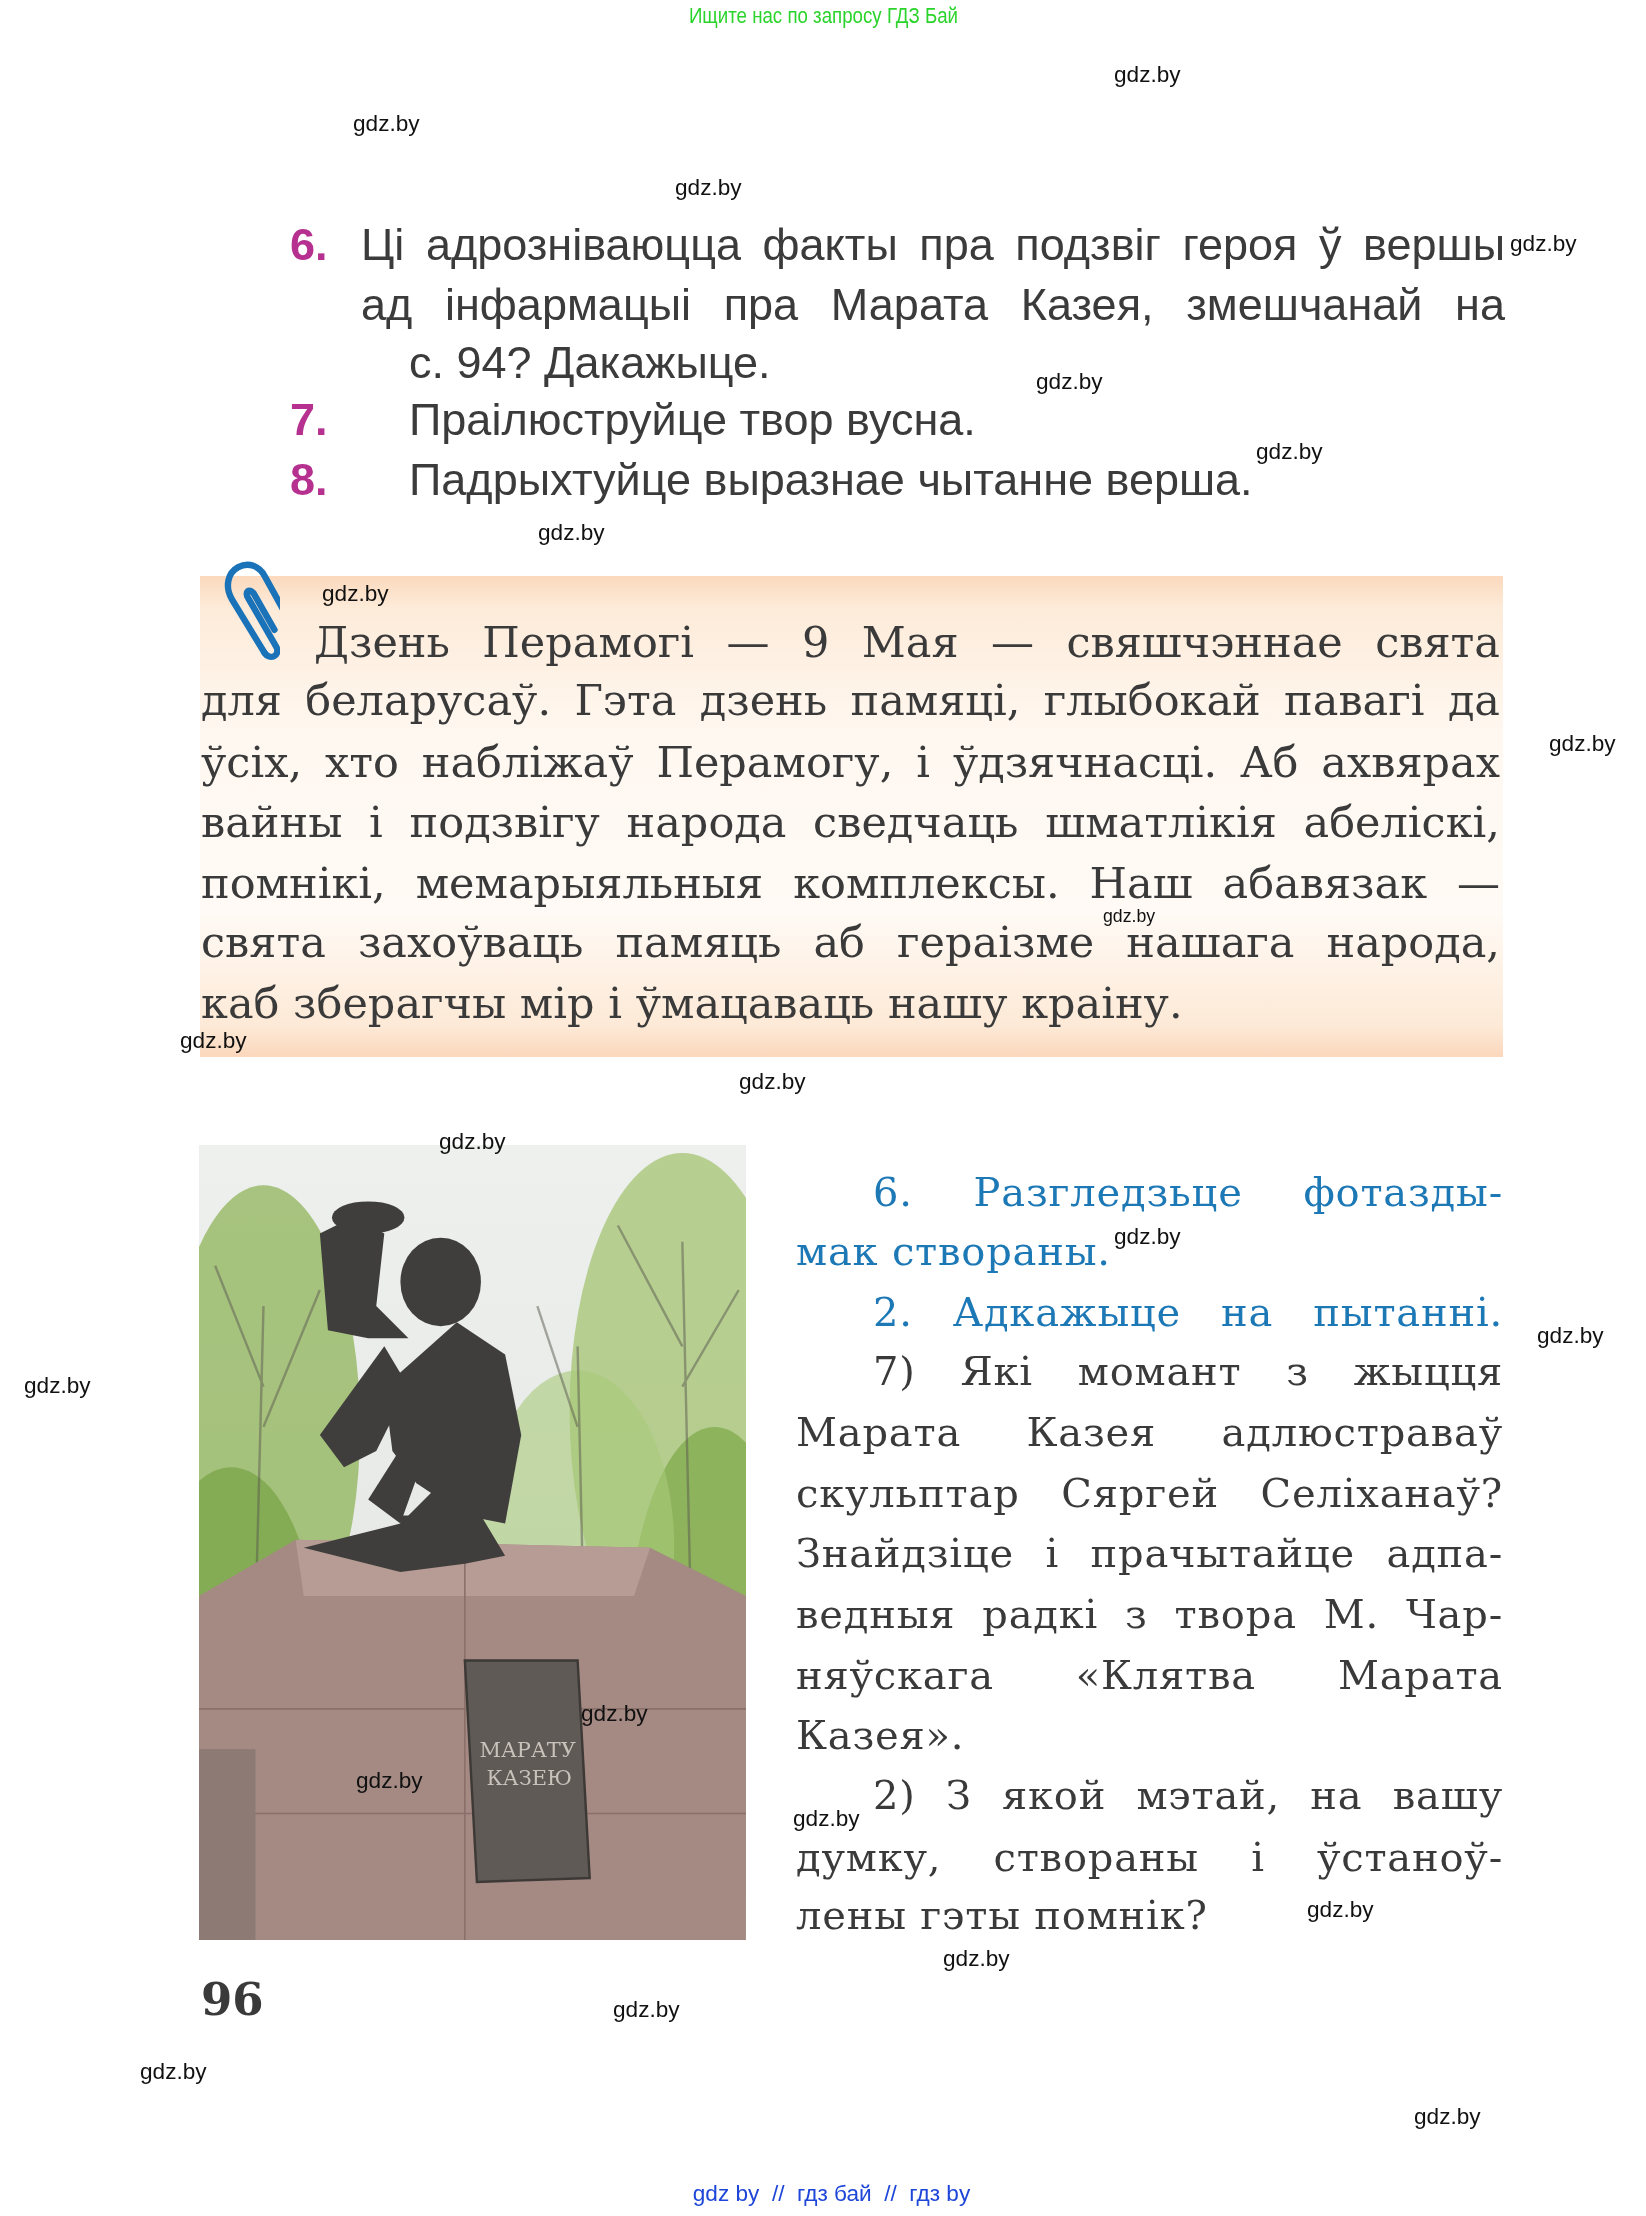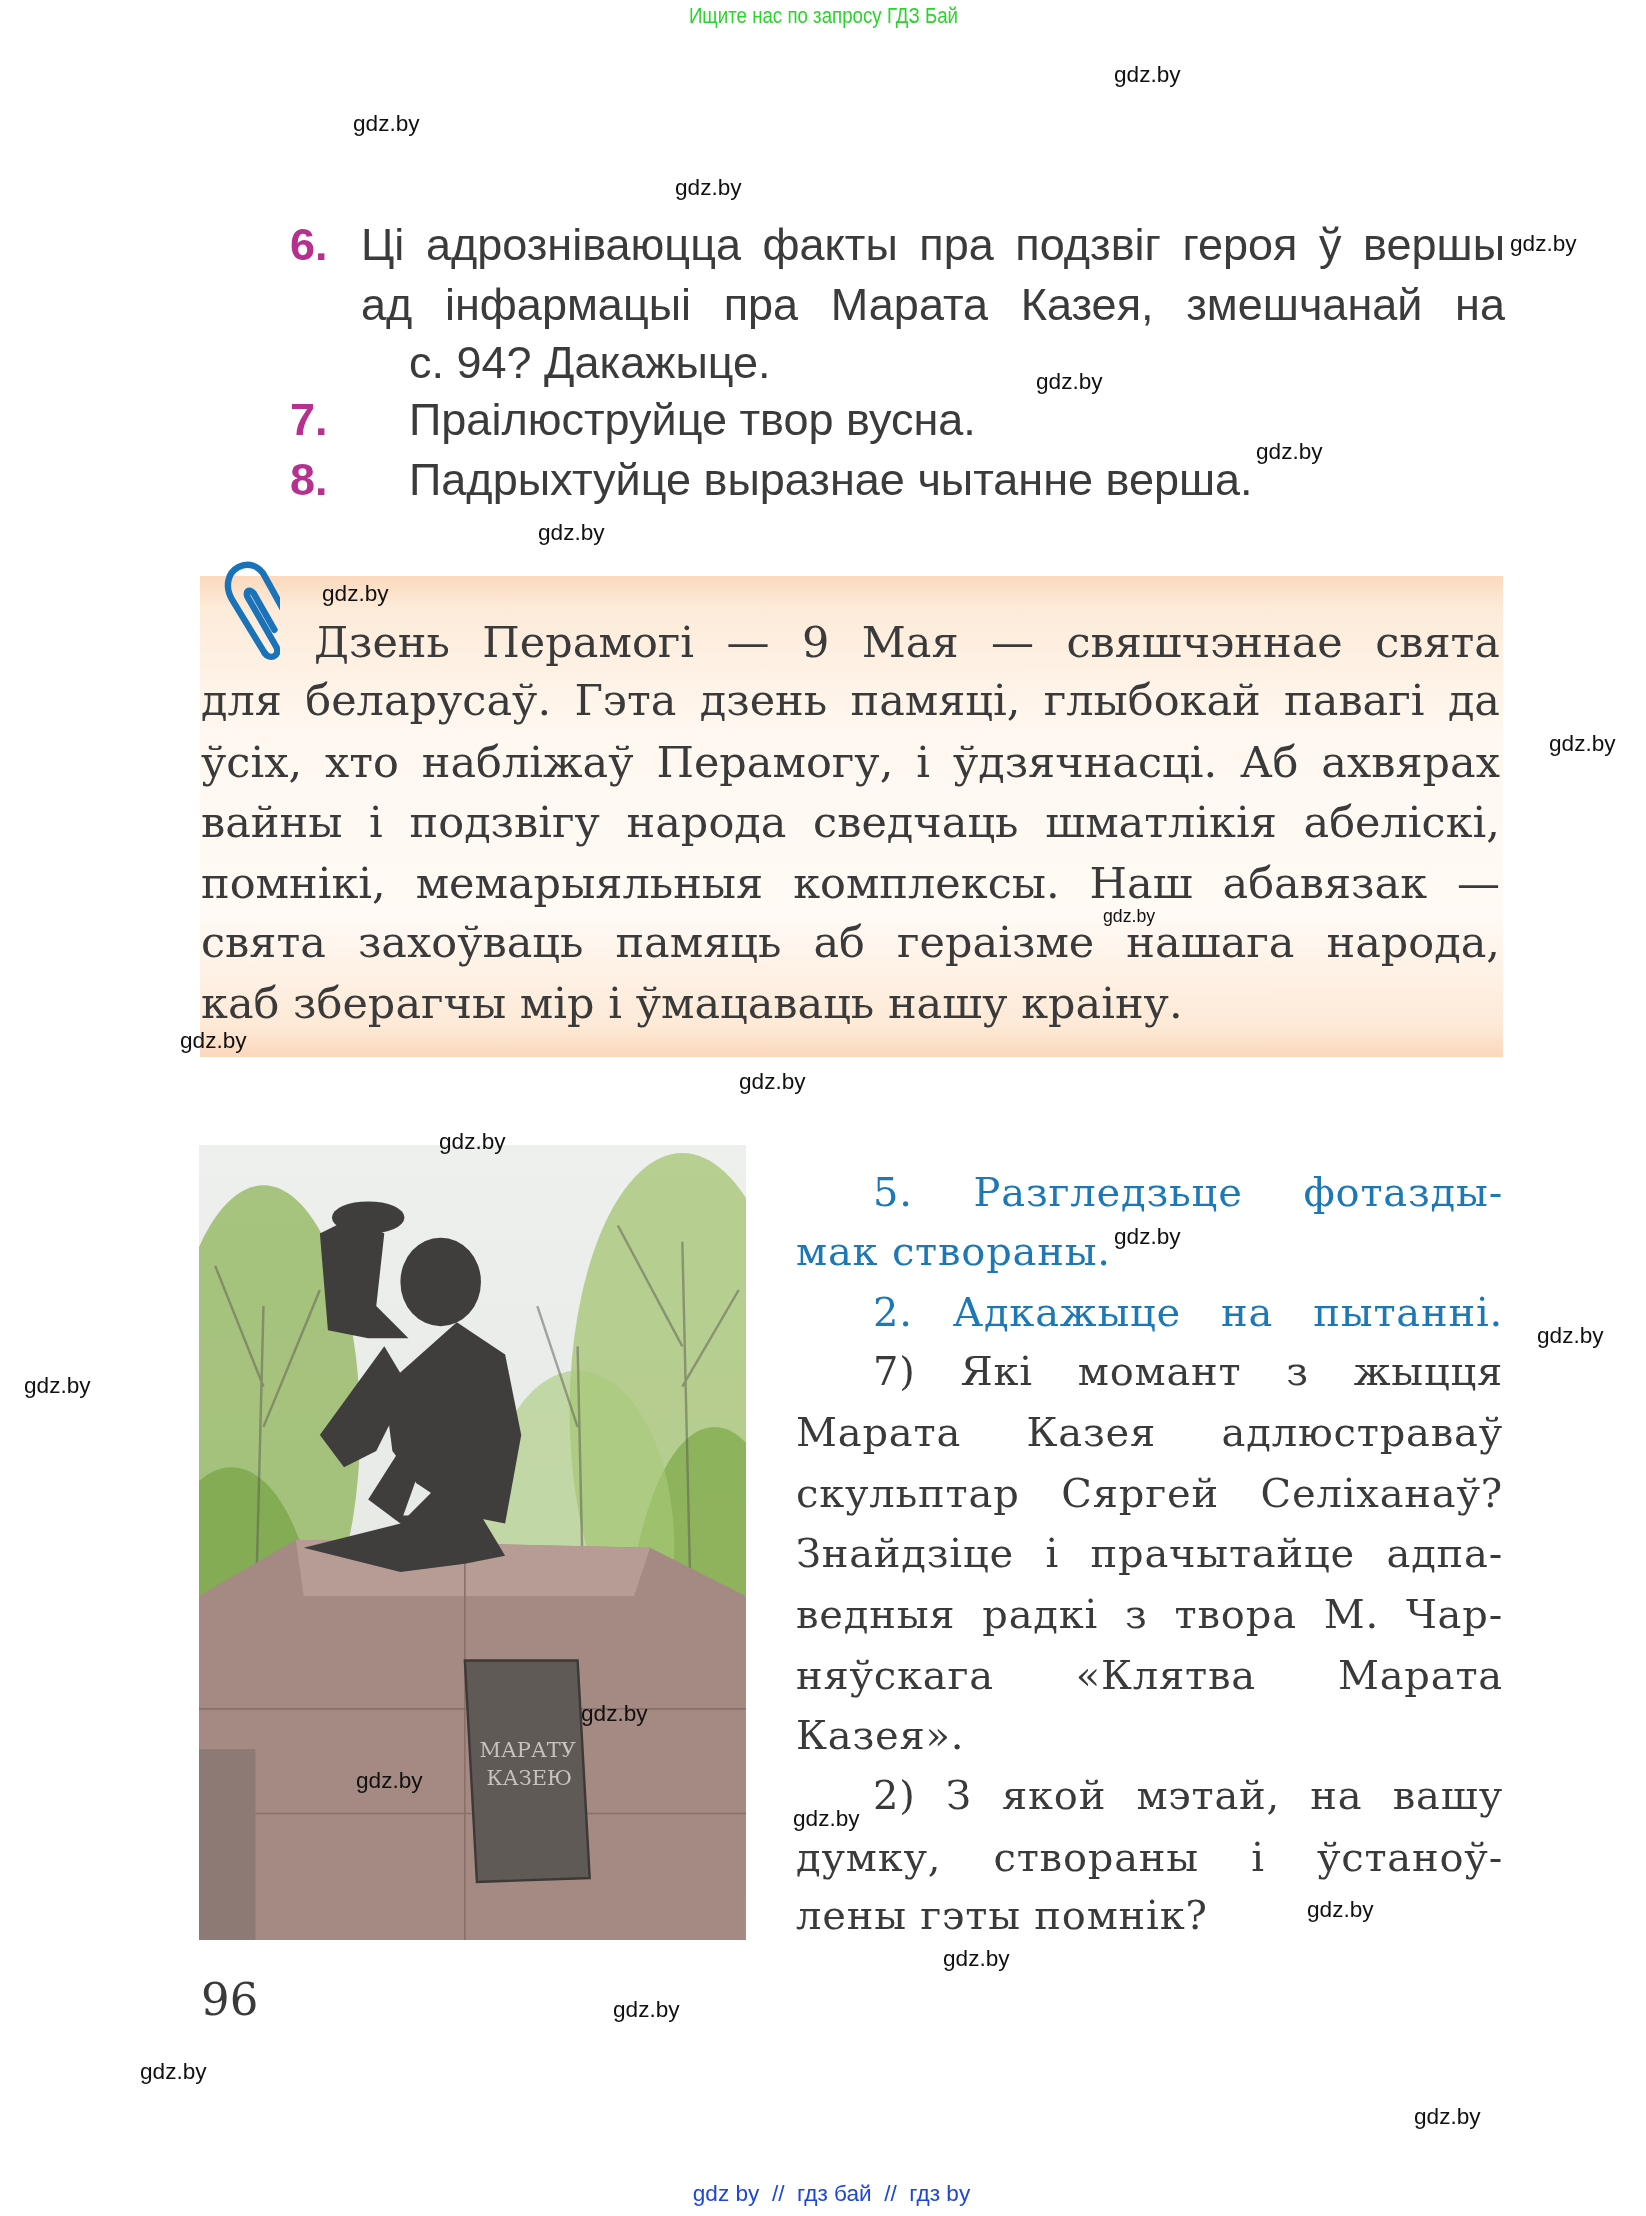--- a/index.html
+++ b/index.html
@@ -20,21 +20,21 @@
   .nline { position:absolute; left:201px; width:1299px; font-family:"DejaVu Serif", "Liberation Serif", serif;
            font-size:43px; color:#3a3a3a; white-space:nowrap; text-align:justify; text-align-last:justify; }
   .nline.first { left:314px; width:1186px; }
   .nline.last { text-align-last:left; }
   .photo { position:absolute; left:199px; top:1145px; width:547px; height:795px; overflow:hidden; background:#dfe6d8;text-align:center; }
   .rline { position:absolute; left:796px; width:707px; font-family:"DejaVu Serif", "Liberation Serif", serif;
            font-size:40px; color:#3a3a3a; white-space:nowrap; text-align:justify; text-align-last:justify; letter-spacing:0.8px; }
   .rline.indent { left:873px; width:630px; }
   .rline.blue { color:#1d78b6; }
   .rline.last { text-align-last:left; }
-  .pagenum { position:absolute; left:201px; top:1973px; font-family:"DejaVu Serif", "Liberation Serif", serif; font-size:45px; color:#3a3a3a; font-weight:normal; }
+  .pagenum { position:absolute; left:201px; top:1973px; font-family:"DejaVu Serif", "Liberation Serif", serif; font-size:45px; color:#3a3a3a; font-weight:bold; }
   .footer { position:absolute; left:0; width:1647px; top:2181px; text-align:center; color:#1e46d8; font-size:22.6px; white-space:pre;padding-left:8px; }
 </style>
 </head>
 <body>
 
 <div class="abs topnote">Ищите нас по запросу ГДЗ Бай</div>
 
 <div class="q" style="top:219px"><span class="num">6.</span><span class="txt">Ці адрозніваюцца факты пра подзвіг героя ў вершы</span></div>
 <div class="q" style="top:279px"><span class="cont"></span><span class="txt">ад інфармацыі пра Марата Казея, змешчанай на</span></div>
 <div class="q" style="top:337px"><span class="cont"></span><span class="txt last">с. 94? Дакажыце.</span></div>
@@ -94,21 +94,21 @@
       <path d="M210 240 L160 230 L150 110 L190 90 L230 110 L220 200 L260 240 Z"></path>
       <ellipse cx="210" cy="90" rx="45" ry="20"></ellipse>
       <ellipse cx="300" cy="170" rx="50" ry="55"></ellipse>
       <path d="M150 360 L230 250 L260 300 L220 380 L180 400 Z"></path>
       <path d="M300 330 L250 470 L210 440 L280 330 Z"></path>
       <rect x="250" y="460" width="90" height="30"></rect>
     </g>
   </svg>
 </div>
 
-<div class="rline blue indent" style="top:1169px">5. Разгледзьце фотазды-</div>
+<div class="rline blue indent" style="top:1169px">6. Разгледзьце фотазды-</div>
 <div class="rline blue last" style="top:1228px">мак створаны.</div>
 <div class="rline blue indent" style="top:1289px">2. Адкажыце на пытанні.</div>
 <div class="rline indent" style="top:1348px">7) Які момант з жыцця</div>
 <div class="rline" style="top:1409px">Марата Казея адлюстраваў</div>
 <div class="rline" style="top:1470px">скульптар Сяргей Селіханаў?</div>
 <div class="rline" style="top:1530px">Знайдзіце і прачытайце адпа-</div>
 <div class="rline" style="top:1591px">ведныя радкі з твора М. Чар-</div>
 <div class="rline" style="top:1652px">няўскага «Клятва Марата</div>
 <div class="rline last" style="top:1712px">Казея».</div>
 <div class="rline indent" style="top:1772px">2) З якой мэтай, на вашу</div>

